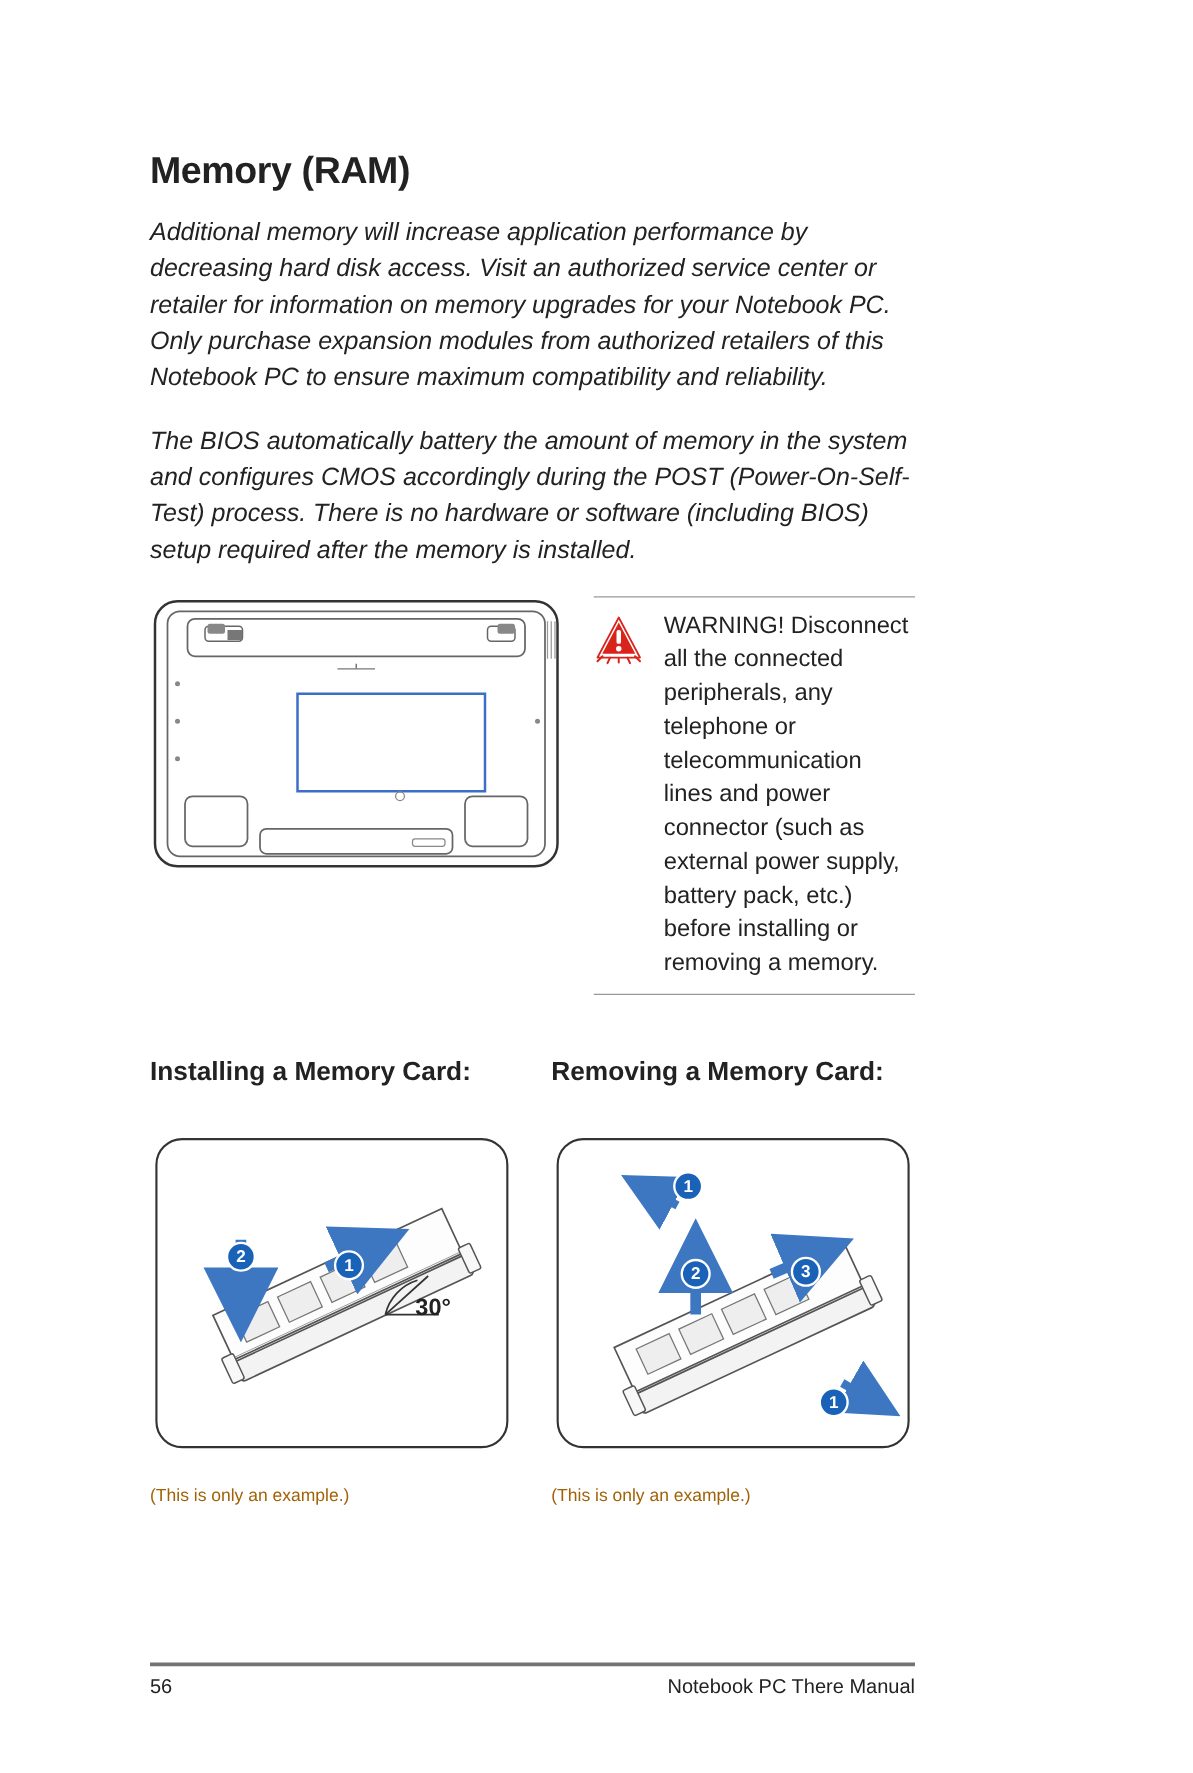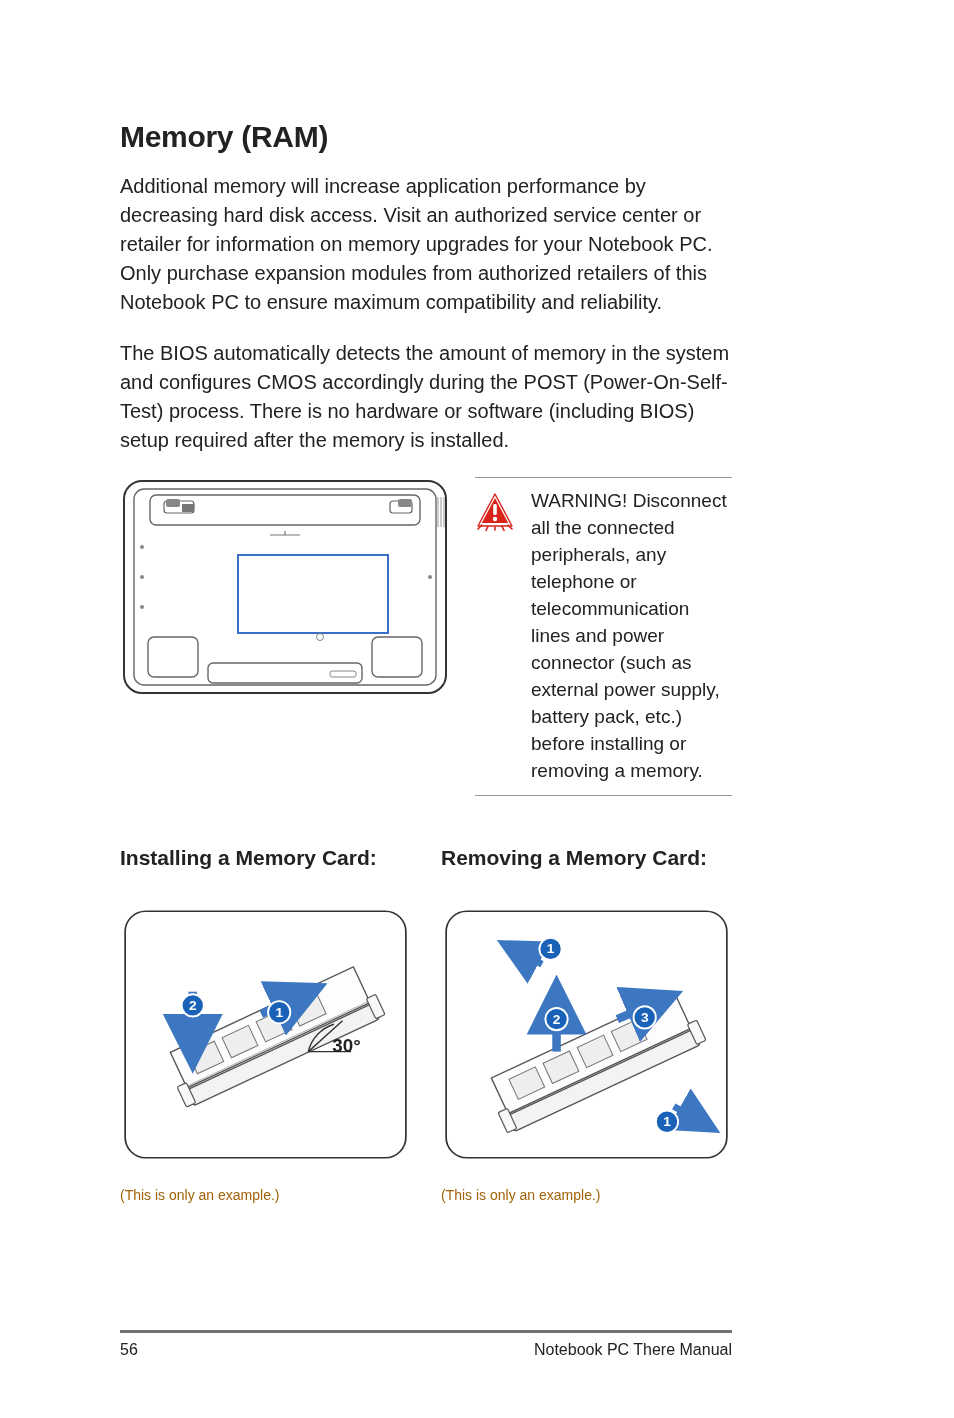--- a/index.html
+++ b/index.html
@@ -22,20 +22,21 @@
   h1.section-title {
     font-size: 30px;
     font-weight: 700;
     margin: 0 0 18px 0;
     letter-spacing: -0.3px;
   }
   p.body {
     font-size: 20px;
     line-height: 1.45;
     margin: 0 0 22px 0;
+    font-style: italic;
   }
   .warning-row {
     display: flex;
     align-items: flex-start;
     margin-bottom: 40px;
   }
   .laptop-diagram {
     width: 330px;
     height: 220px;
     margin-right: 25px;
@@ -107,21 +108,21 @@
   }
 </style>
 </head>
 <body>
 
 <div class="page">
   <h1 class="section-title">Memory (RAM)</h1>
 
   <p class="body">Additional memory will increase application performance by decreasing hard disk access. Visit an authorized service center or retailer for information on memory upgrades for your Notebook PC. Only purchase expansion modules from authorized retailers of this Notebook PC to ensure maximum compatibility and reliability.</p>
 
-  <p class="body">The BIOS automatically detects the amount of memory in the system and configures CMOS accordingly during the POST (Power-On-Self-Test) process. There is no hardware or software (including BIOS) setup required after the memory is installed.</p>
+  <p class="body">The BIOS automatically battery the amount of memory in the system and configures CMOS accordingly during the POST (Power-On-Self-Test) process. There is no hardware or software (including BIOS) setup required after the memory is installed.</p>
 
   <div class="warning-row">
 
     <svg class="laptop-diagram" viewBox="0 0 330 220">
 
       <rect x="4" y="4" width="322" height="212" rx="18" ry="18" fill="#ffffff" stroke="#333333" stroke-width="2"></rect>
 
       <rect x="14" y="12" width="302" height="196" rx="10" ry="10" fill="none" stroke="#666666" stroke-width="1.4"></rect>
 
       <rect x="30" y="18" width="270" height="30" rx="6" fill="none" stroke="#666666" stroke-width="1.4"></rect>

